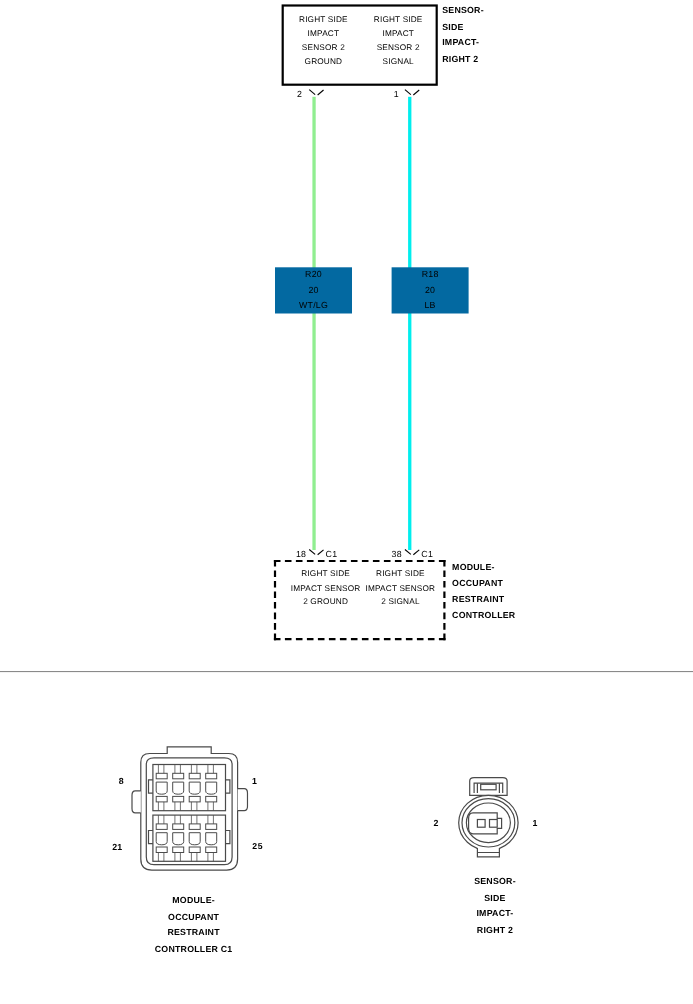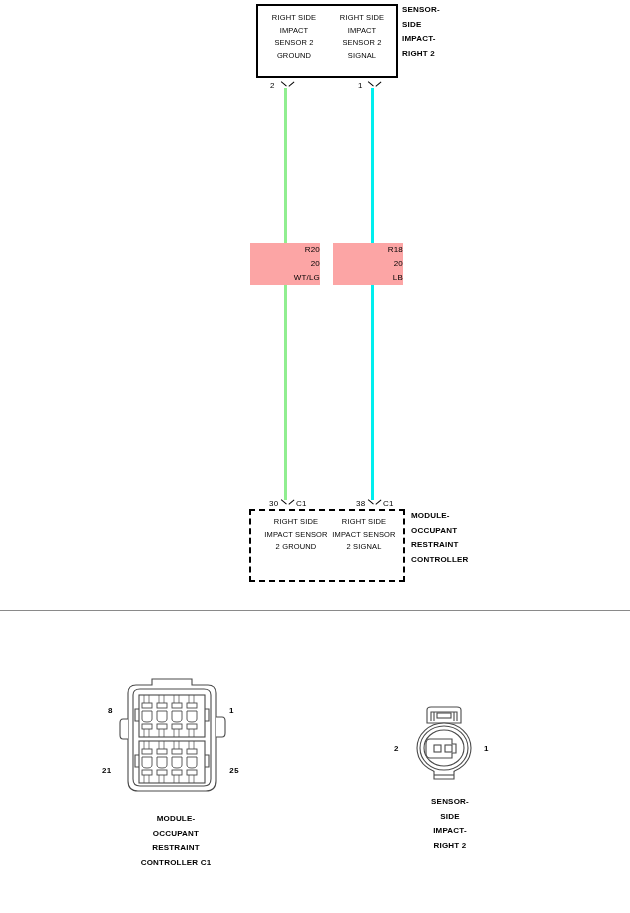--- a/index.html
+++ b/index.html
@@ -115,29 +115,29 @@
     position: absolute;
     font-size: 8px;
     letter-spacing: 0.2px;
     white-space: nowrap;
   }
 
   
   .wire-label {
     position: absolute;
     width: 70px;
-    text-align: right;
+    text-align: center;
     font-size: 8px;
     line-height: 14px;
     letter-spacing: 0.2px;
-    background: #fca5a5;
+    background: #0369a1;
     white-space: pre-line;
   }
   .wire-label.left  { left: 250px; top: 243px; }
-  .wire-label.right { left: 333px; top: 243px; }
+  .wire-label.right { left: 356px; top: 243px; }
 
   
   .divider {
     position: absolute;
     left: 0px;
     top: 610px;
     width: 630px;
     height: 1px;
     background: #8a8a8a;
   }
@@ -209,21 +209,21 @@
 20
 WT/LG</div>
   <div class="wire-label right">R18
 20
 LB</div>
 
   <div class="term-symbol term-bot-left">
     <div class="stroke a"></div>
       <div class="stroke b"></div>
   </div>
-  <div class="pin-label" style="left:269px; top:499px;">30</div>
+  <div class="pin-label" style="left:269px; top:499px;">18</div>
   <div class="pin-label" style="left:296px; top:499px;">C1</div>
 
   <div class="term-symbol term-bot-right">
     <div class="stroke a"></div>
       <div class="stroke b"></div>
   </div>
   <div class="pin-label" style="left:356px; top:499px;">38</div>
   <div class="pin-label" style="left:383px; top:499px;">C1</div>
 
   <div class="module-box">

